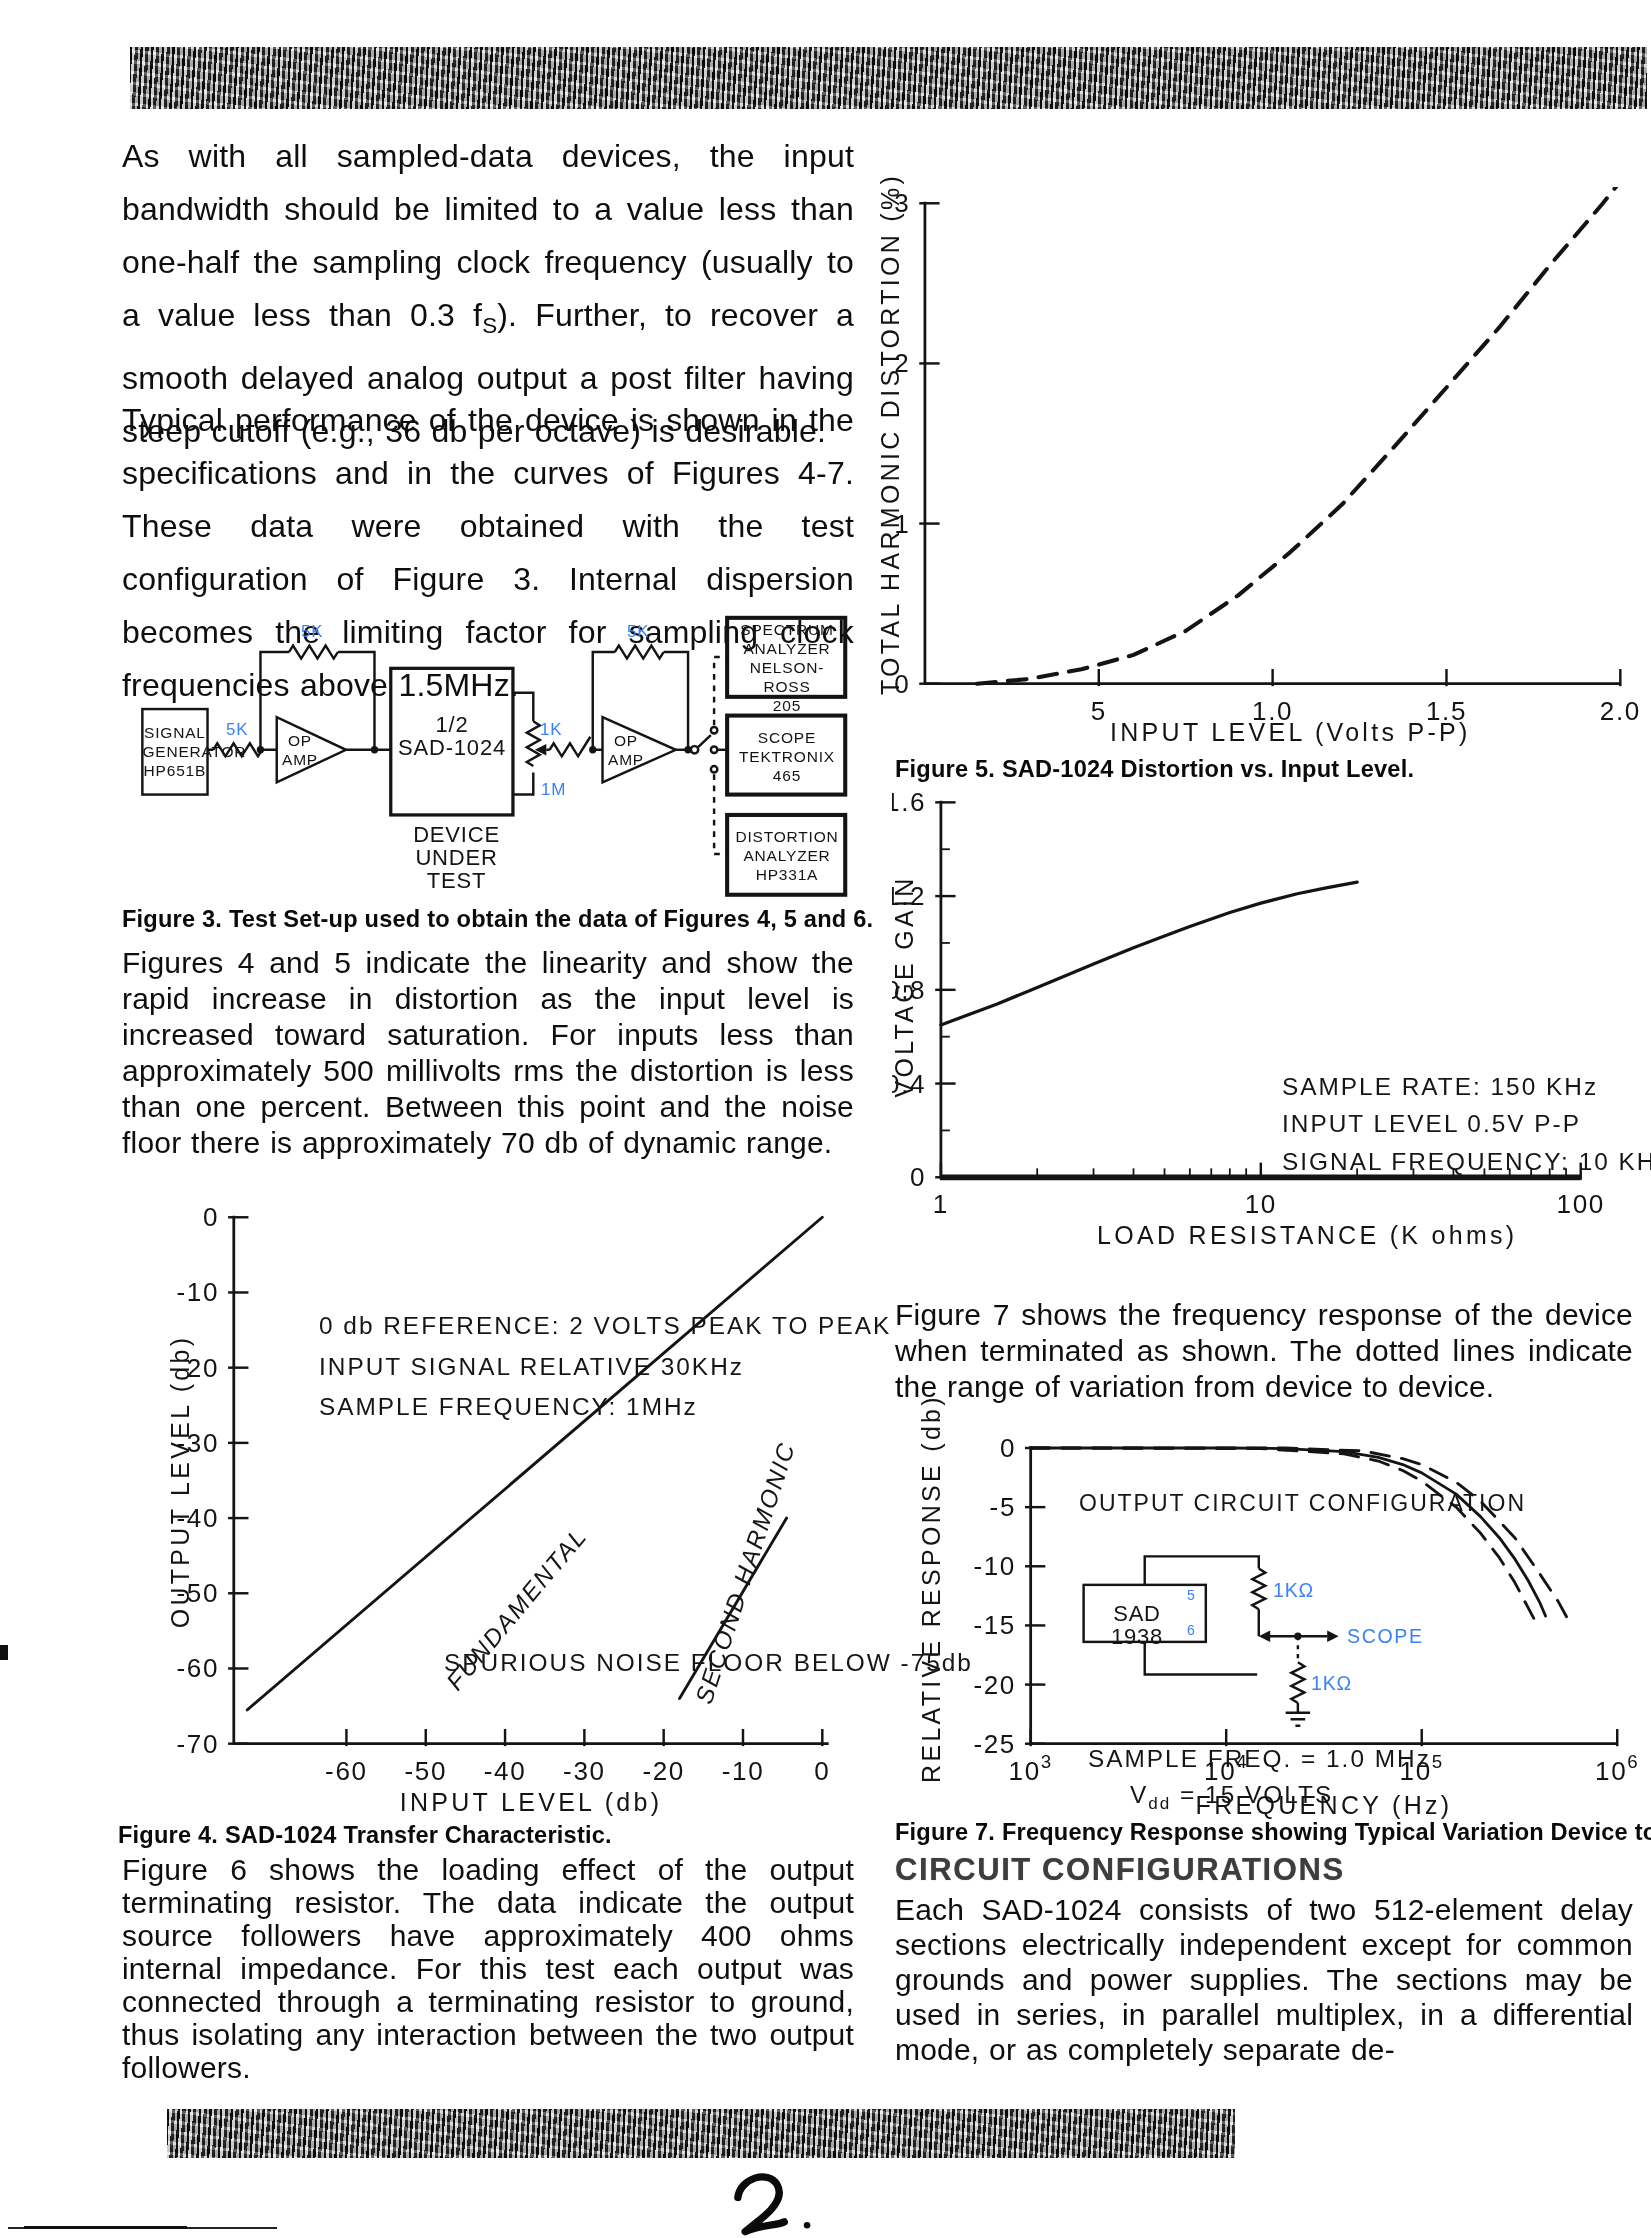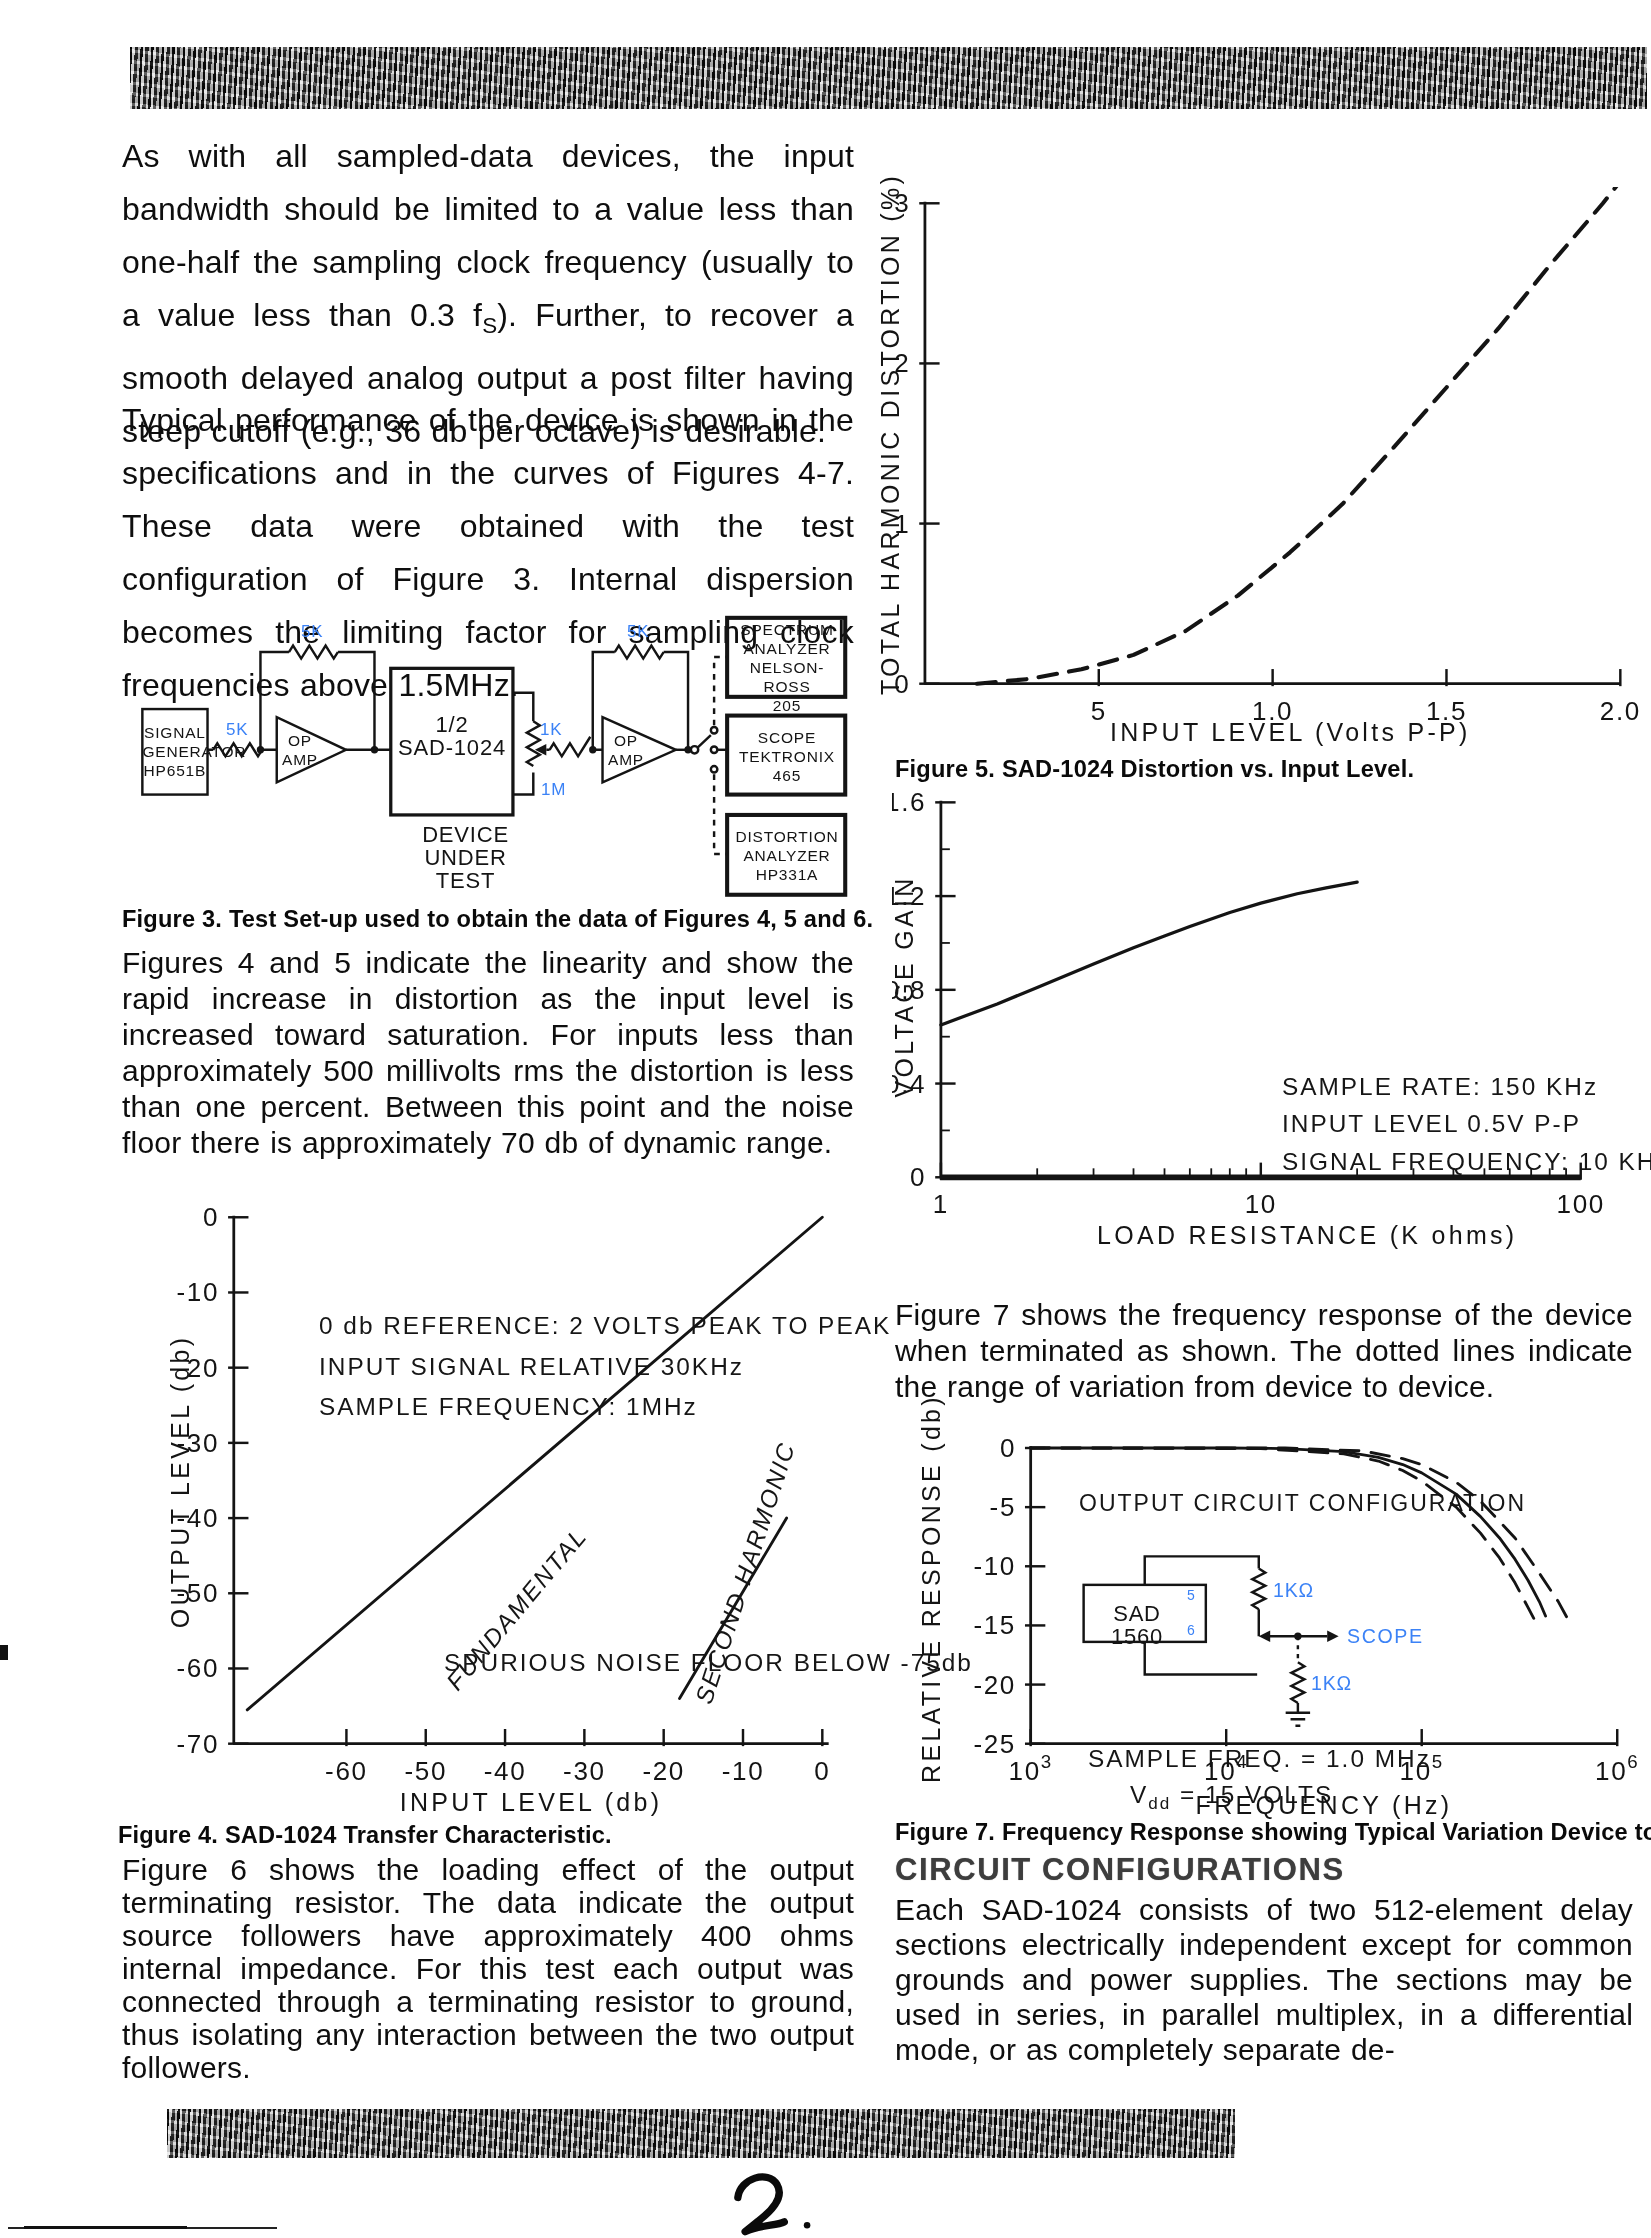--- a/index.html
+++ b/index.html
@@ -79,21 +79,21 @@
           <circle cx="695" cy="185" r="4.5"></circle>
       </g>
     </svg>
     <div class="boxlabel b19" style="left:20.4px;top:124px;width:65px;">SIGNAL
 GENERATOR
 HP651B</div>
     <div class="boxlabel b19" style="left:157px;top:132px;width:42px;">OP
 AMP</div>
     <div class="boxlabel b22" style="left:269px;top:114px;width:122px;">1/2
 SAD-1024</div>
-    <div class="boxlabel b22" style="left:262px;top:224px;width:163px;">DEVICE UNDER
+    <div class="boxlabel b22" style="left:253px;top:224px;width:163px;">DEVICE UNDER
 TEST</div>
     <div class="boxlabel b19" style="left:483px;top:132px;width:42px;">OP
 AMP</div>
     <div class="rlabel" style="left:104px;top:121px;">5K</div>
     <div class="rlabel" style="left:179px;top:23px;">5K</div>
     <div class="rlabel" style="left:419px;top:181px;">1M</div>
     <div class="rlabel" style="left:418px;top:121px;">1K</div>
     <div class="rlabel" style="left:505px;top:23px;">5K</div>
     <div class="boxlabel b19" style="left:606px;top:21px;width:118px;">SPECTRUM
 ANALYZER
@@ -251,21 +251,21 @@
         <path d="M498 290 l8 5 l-16 8 l16 8 l-16 8 l16 8 l-16 8 l8 5 M498 340 V352"></path>
         <path d="M483 352 H513 M489 360 H507 M495 368 H501"></path>
       </g>
       <g fill="#141414" stroke="none">
         <circle cx="498" cy="258" r="4.5"></circle>
         <polygon points="450,258 464,251 464,265"></polygon>
         <polygon points="548,258 534,251 534,265"></polygon>
       </g>
     </svg>
     <div class="chartnote" style="left:187px;top:64px;font-size:23px;">OUTPUT CIRCUIT CONFIGURATION</div>
-    <div class="boxlabel b22" style="left:192px;top:176px;width:106px;">SAD 1560</div>
+    <div class="boxlabel b22" style="left:192px;top:176px;width:106px;">SAD 1938</div>
     <div class="rlabel" style="left:295px;top:161px;font-size:14px;">5</div>
     <div class="rlabel" style="left:295px;top:196px;font-size:14px;">6</div>
     <div class="rlabel" style="left:381px;top:153px;font-size:19.6px;">1KΩ</div>
     <div class="rlabel" style="left:455px;top:199px;font-size:19.6px;letter-spacing:1.6px;">SCOPE</div>
     <div class="rlabel" style="left:419px;top:246px;font-size:19.6px;">1KΩ</div>
     <div class="chartnote" style="left:196px;top:319px;">SAMPLE FREQ. = 1.0 MHz</div>
     <div class="chartnote" style="left:238px;top:355px;">V<sub>dd</sub> = 15 VOLTS</div>
     <div class="axlabel" style="left:269px;top:365px;width:326px;">FREQUENCY (Hz)</div>
     <div class="axlabel rot90" style="left:-189px;top:148px;width:456px;">RELATIVE RESPONSE (db)</div>
   <svg width="758" height="444" viewBox="0 0 930 545" style="position: absolute; left: 0px; top: 0px;">

